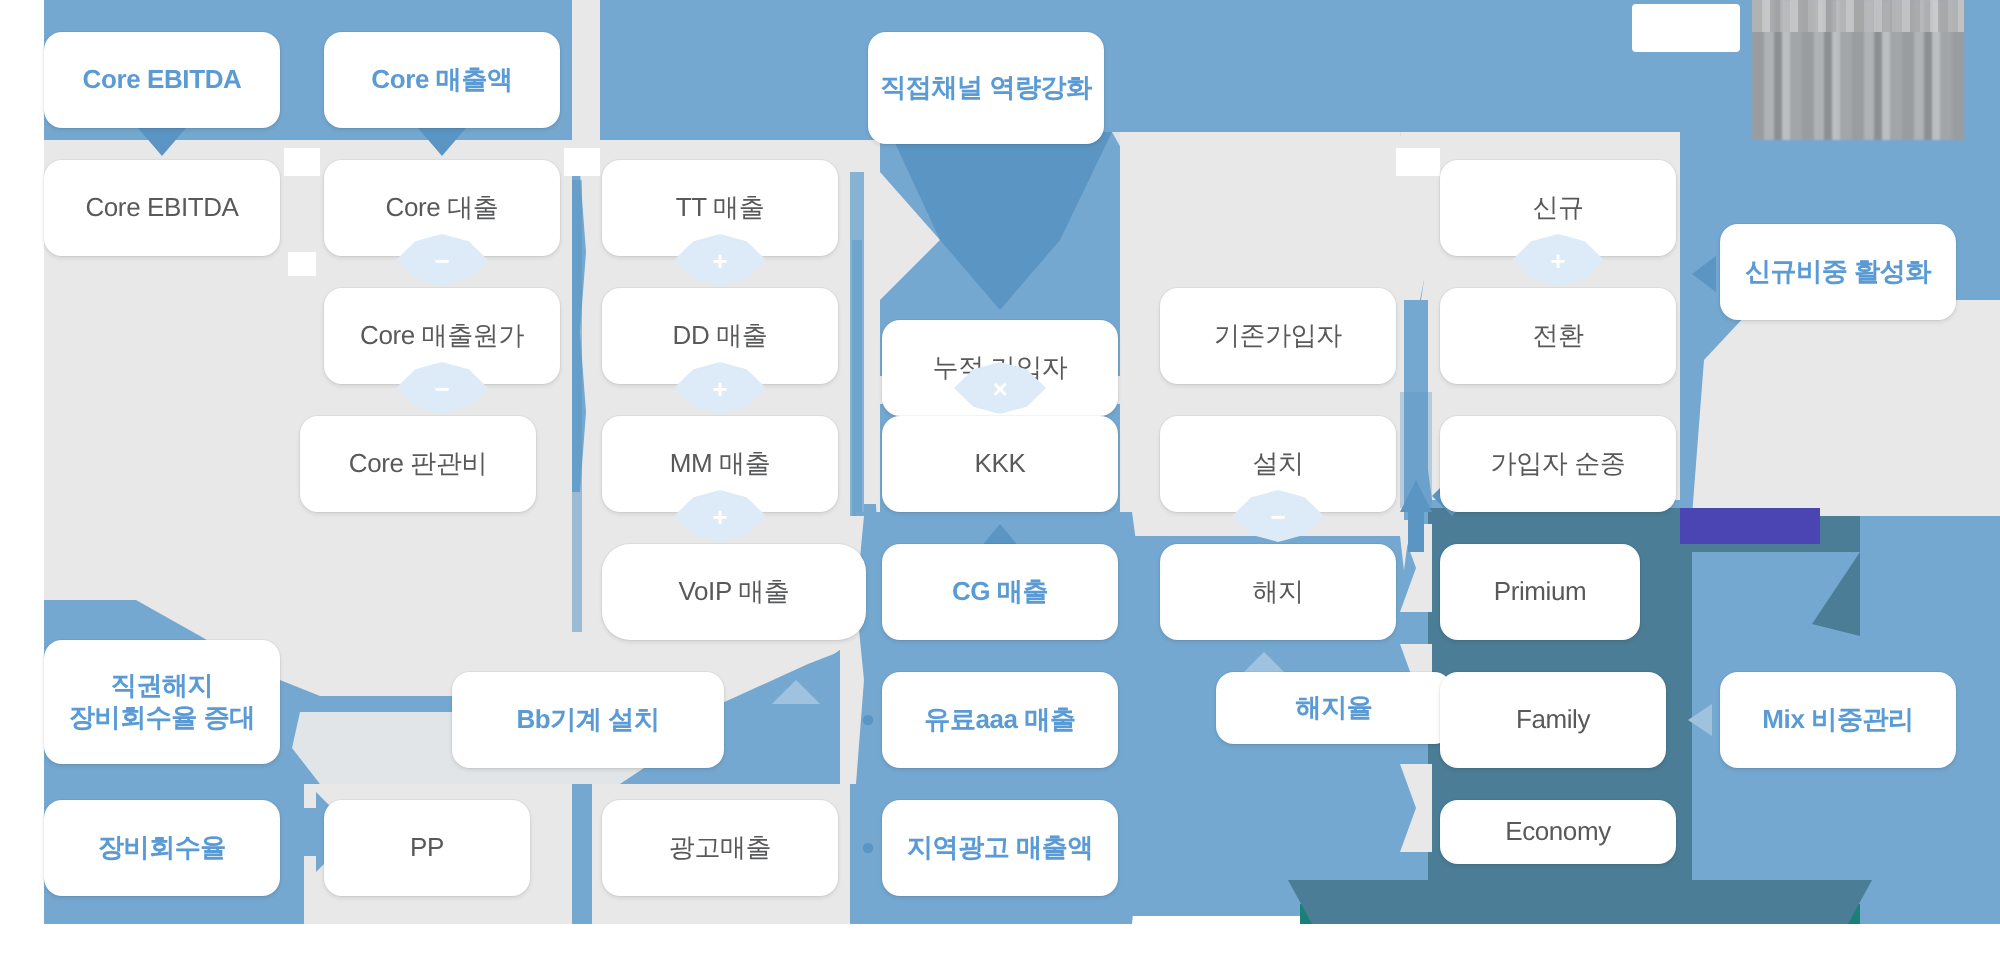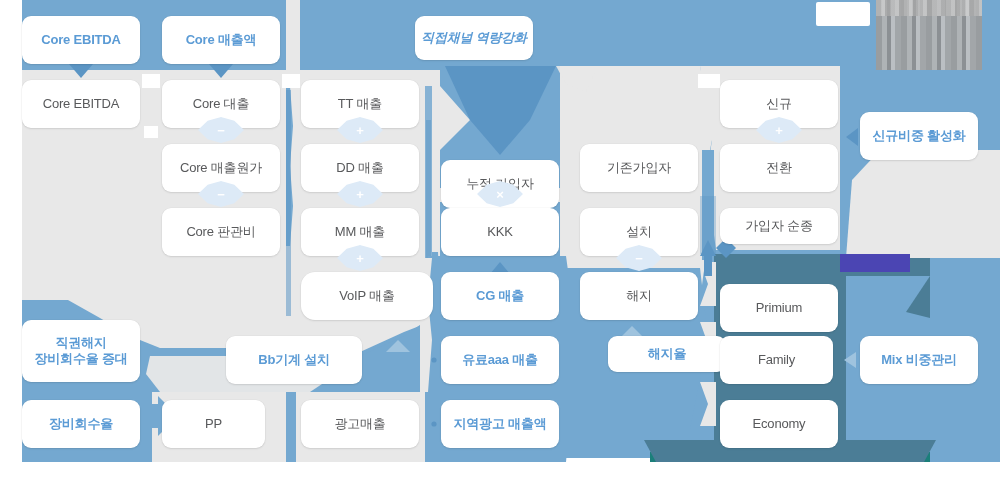--- a/index.html
+++ b/index.html
@@ -249,52 +249,52 @@
   </div>
 
   <div class="card blank" style="left:816px;top:2px;width:54px;height:24px;"></div>
 
   <div id="redacted"></div>
   <div id="redacted-top"></div>
 
   <div id="cards">
       <div class="card driver" style="left: 22px; top: 16px; width: 118px; height: 48px;">Core EBITDA</div>
       <div class="card driver" style="left: 162px; top: 16px; width: 118px; height: 48px;">Core 매출액</div>
-      <div class="card driver" style="left: 415px; top: 16px; width: 118px; height: 44px; font-style: italic;">직접채널 역량강화</div>
+      <div class="card driver" style="left: 434px; top: 16px; width: 118px; height: 56px;">직접채널 역량강화</div>
       <div class="card metric" style="left: 22px; top: 80px; width: 118px; height: 48px;">Core EBITDA</div>
       <div class="card metric" style="left: 162px; top: 80px; width: 118px; height: 48px;">Core 대출</div>
       <div class="card metric" style="left: 301px; top: 80px; width: 118px; height: 48px;">TT 매출</div>
       <div class="card metric" style="left: 720px; top: 80px; width: 118px; height: 48px;">신규</div>
       <div class="card metric" style="left: 162px; top: 144px; width: 118px; height: 48px;">Core 매출원가</div>
       <div class="card metric" style="left: 301px; top: 144px; width: 118px; height: 48px;">DD 매출</div>
       <div class="card metric" style="left: 441px; top: 160px; width: 118px; height: 48px;">누적 가입자</div>
       <div class="card metric" style="left: 580px; top: 144px; width: 118px; height: 48px;">기존가입자</div>
       <div class="card metric" style="left: 720px; top: 144px; width: 118px; height: 48px;">전환</div>
       <div class="card driver" style="left: 860px; top: 112px; width: 118px; height: 48px;">신규비중 활성화</div>
-      <div class="card metric" style="left: 162px; top: 208px; width: 118px; height: 48px;">Core 판관비</div>
+      <div class="card metric" style="left: 150px; top: 208px; width: 118px; height: 48px;">Core 판관비</div>
       <div class="card metric" style="left: 301px; top: 208px; width: 118px; height: 48px;">MM 매출</div>
       <div class="card metric" style="left: 441px; top: 208px; width: 118px; height: 48px;">KKK</div>
       <div class="card metric" style="left: 580px; top: 208px; width: 118px; height: 48px;">설치</div>
-      <div class="card metric" style="left: 720px; top: 208px; width: 118px; height: 36px;">가입자 순종</div>
+      <div class="card metric" style="left: 720px; top: 208px; width: 118px; height: 48px;">가입자 순종</div>
       <div class="card metric" style="left: 301px; top: 272px; width: 132px; height: 48px; border-radius: 14px;">VoIP 매출</div>
       <div class="card driver" style="left: 441px; top: 272px; width: 118px; height: 48px;">CG 매출</div>
       <div class="card metric" style="left: 580px; top: 272px; width: 118px; height: 48px;">해지</div>
-      <div class="card metric" style="left: 720px; top: 284px; width: 118px; height: 48px;">Primium</div>
+      <div class="card metric" style="left: 720px; top: 272px; width: 100px; height: 48px;">Primium</div>
       <div class="card driver" style="left: 22px; top: 320px; width: 118px; height: 62px;">직권해지
 장비회수율 증대</div>
       <div class="card driver" style="left: 226px; top: 336px; width: 136px; height: 48px;">Bb기계 설치</div>
       <div class="card driver" style="left: 441px; top: 336px; width: 118px; height: 48px;">유료aaa 매출</div>
       <div class="card driver" style="left: 608px; top: 336px; width: 118px; height: 36px;">해지율</div>
       <div class="card metric" style="left: 720px; top: 336px; width: 113px; height: 48px;">Family</div>
       <div class="card driver" style="left: 860px; top: 336px; width: 118px; height: 48px;">Mix 비중관리</div>
       <div class="card driver" style="left: 22px; top: 400px; width: 118px; height: 48px;">장비회수율</div>
       <div class="card metric" style="left: 162px; top: 400px; width: 103px; height: 48px;">PP</div>
       <div class="card metric" style="left: 301px; top: 400px; width: 118px; height: 48px;">광고매출</div>
       <div class="card driver" style="left: 441px; top: 400px; width: 118px; height: 48px;">지역광고 매출액</div>
-      <div class="card metric" style="left: 720px; top: 400px; width: 118px; height: 48px;">Economy</div>
+      <div class="card metric" style="left: 720px; top: 400px; width: 118px; height: 32px;">Economy</div>
     </div>
 
   <div id="operators">
       <div class="op" style="left: 198px; top: 117px;">
         <span class="lens"></span>
         <span class="glyph">−</span>
       </div>
       <div class="op" style="left: 198px; top: 181px;">
         <span class="lens"></span>
         <span class="glyph">−</span>

